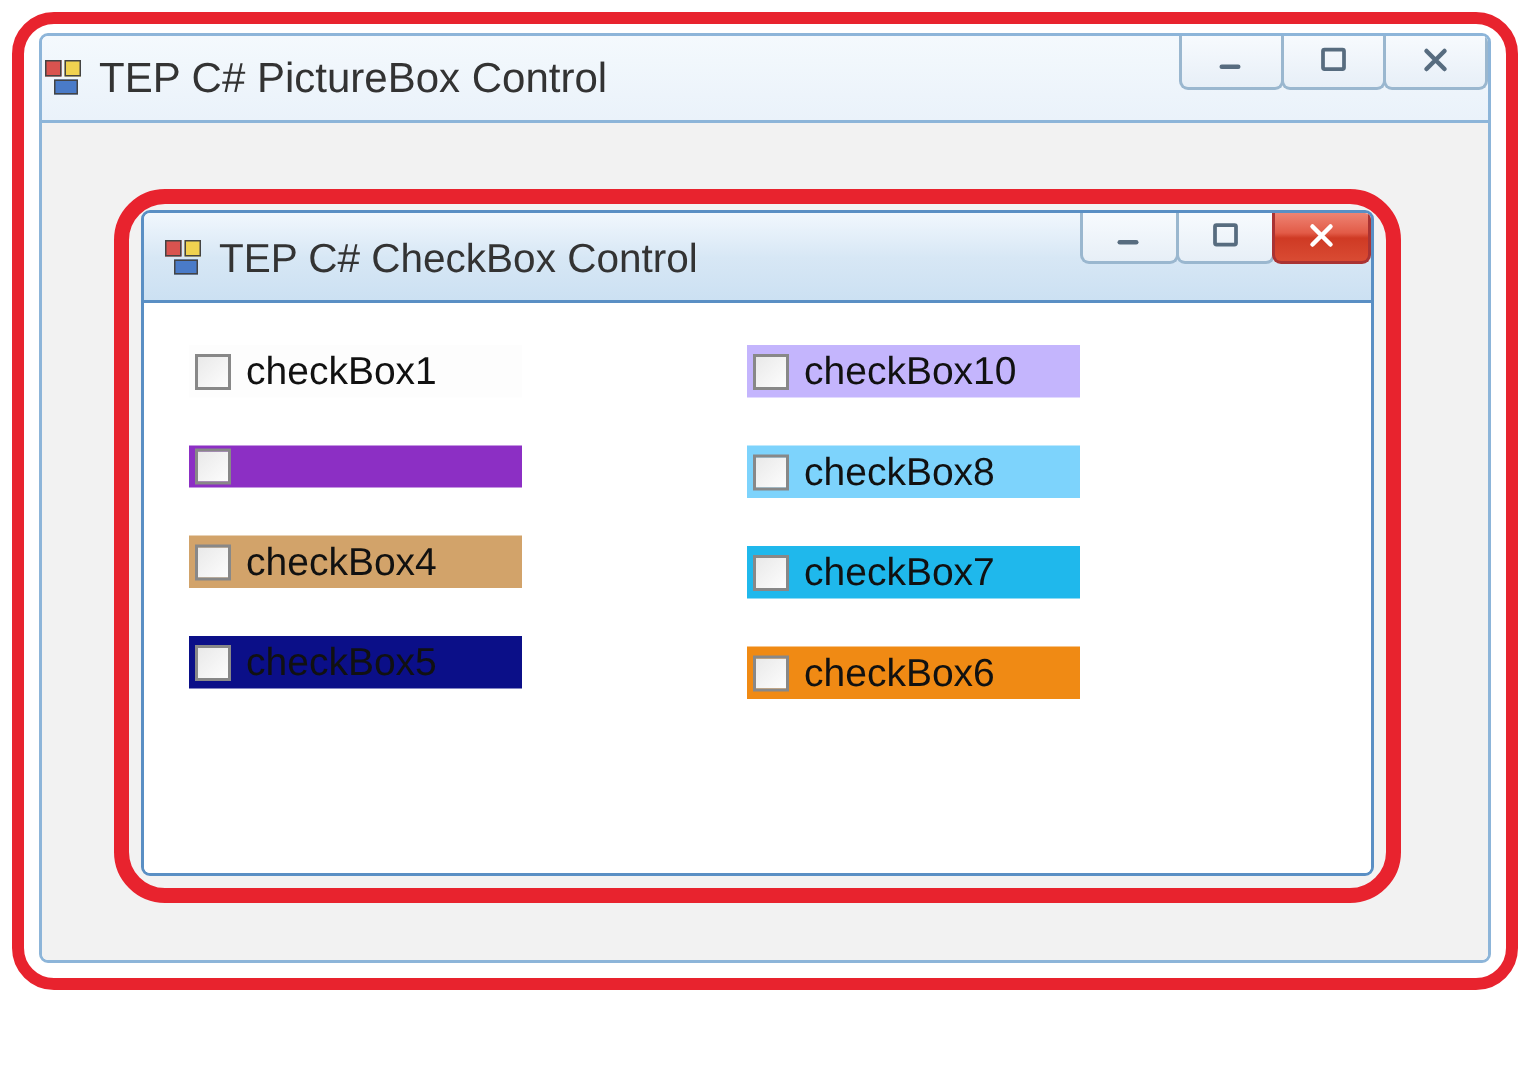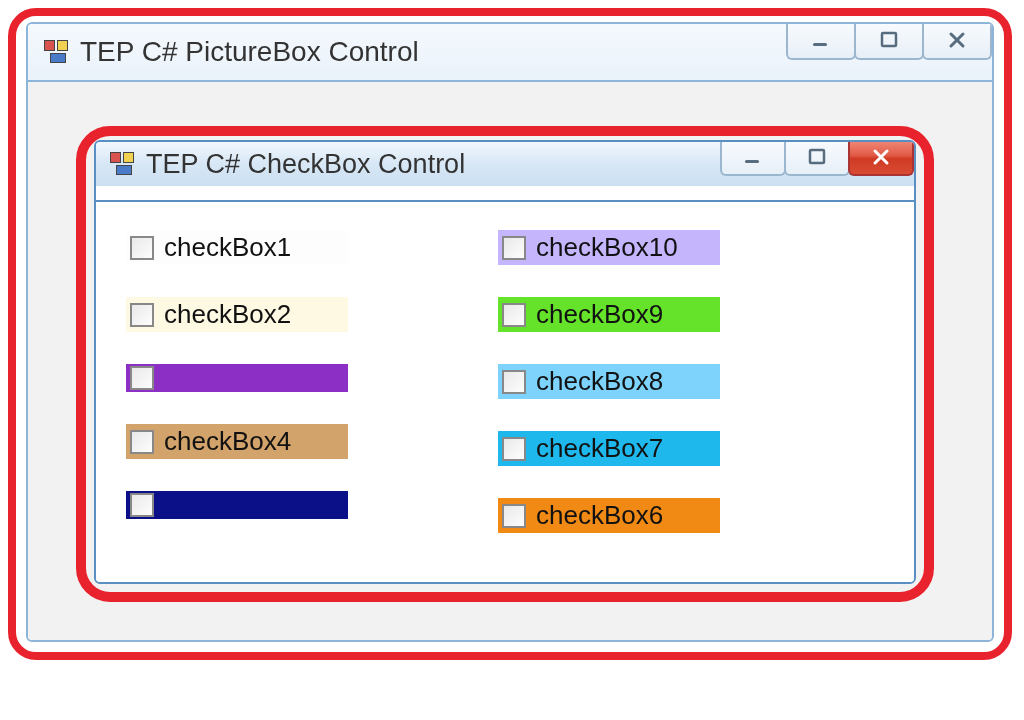--- a/index.html
+++ b/index.html
@@ -29,21 +29,21 @@
       border: 2px solid #8db5d9;
       border-radius: 6px;
       background: #fff;
       overflow: hidden;
     }
     .titlebar {
       height: 56px;
       background: linear-gradient(to bottom, #f4f9fd 0%, #eaf2fa 100%);
       display: flex;
       align-items: center;
-      padding: 0 14px;
+      padding: 0 0;
       position: relative;
     }
     .title-icon {
       width: 28px;
       height: 28px;
       margin-right: 10px;
       position: relative;
       flex-shrink: 0;
     }
     .title-icon .sq { position: absolute; width: 11px; height: 11px; border: 1px solid #444; }
@@ -99,21 +99,21 @@
       top: 4px;
       left: 8px;
       right: 8px;
       bottom: 8px;
       border: 2px solid #5a8fc4;
       border-radius: 6px;
       background: #fff;
       overflow: hidden;
     }
     .inner-titlebar {
-      height: 44px;
+      height: 60px;
       background: linear-gradient(to bottom, #f1f7fd 0%, #d7e7f5 50%, #cbe0f2 100%);
       display: flex;
       align-items: center;
       padding: 0 12px;
       position: relative;
     }
     .inner-titlebar .title-text { font-size: 27px; }
     .inner-controls {
       position: absolute;
       right: 0;
@@ -220,44 +220,37 @@
               </div>
             </div>
           </div>
 
           <div class="inner-client">
             <div class="col">
               <label class="checkbox-wrap" style="background:#fdfdfd">
                 <span class="checkbox-box"></span>
                 <span class="checkbox-label">checkBox1</span>
               </label>
-              <label class="checkbox-wrap" style="background:#fef9e2">
-                <span class="checkbox-box"></span>
-                <span class="checkbox-label">checkBox2</span>
-              </label>
               <label class="checkbox-wrap" style="background:#8c2fc4">
                 <span class="checkbox-box"></span>
               </label>
               <label class="checkbox-wrap" style="background:#d2a36a">
                 <span class="checkbox-box"></span>
                 <span class="checkbox-label">checkBox4</span>
               </label>
               <label class="checkbox-wrap" style="background:#0b0f88">
                 <span class="checkbox-box"></span>
+                <span class="checkbox-label">checkBox5</span>
               </label>
             </div>
             <div class="col">
               <label class="checkbox-wrap" style="background:#c4b5fd">
                 <span class="checkbox-box"></span>
                 <span class="checkbox-label">checkBox10</span>
               </label>
-              <label class="checkbox-wrap" style="background:#65e22a">
-                <span class="checkbox-box"></span>
-                <span class="checkbox-label">checkBox9</span>
-              </label>
               <label class="checkbox-wrap" style="background:#7dd3fc">
                 <span class="checkbox-box"></span>
                 <span class="checkbox-label">checkBox8</span>
               </label>
               <label class="checkbox-wrap" style="background:#1fb8ec">
                 <span class="checkbox-box"></span>
                 <span class="checkbox-label">checkBox7</span>
               </label>
               <label class="checkbox-wrap" style="background:#f08a14">
                 <span class="checkbox-box"></span>

